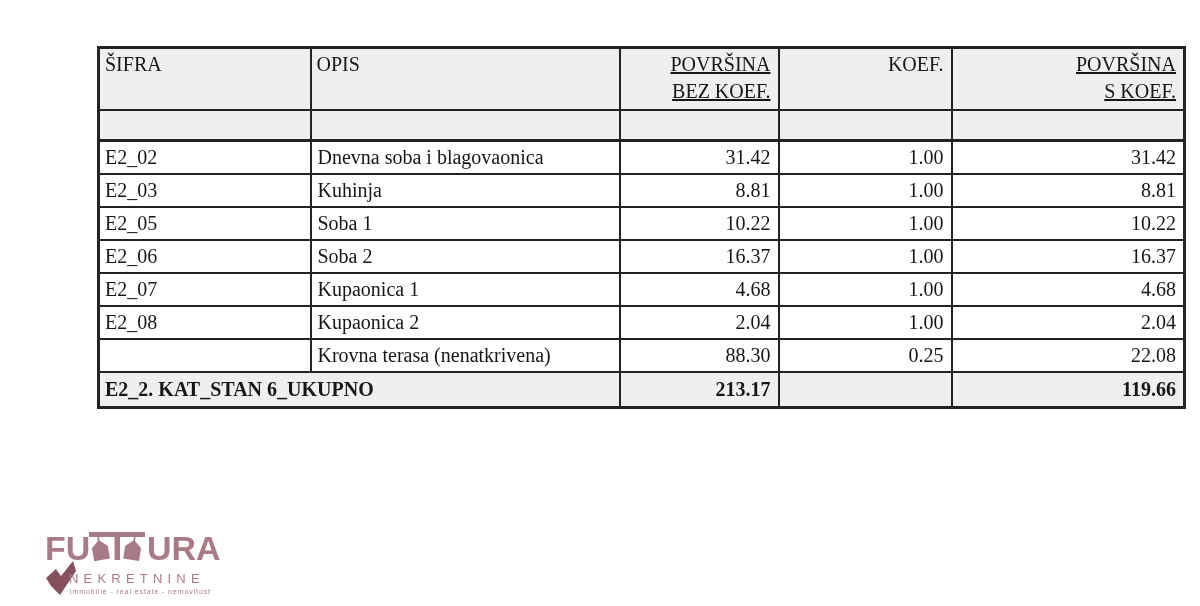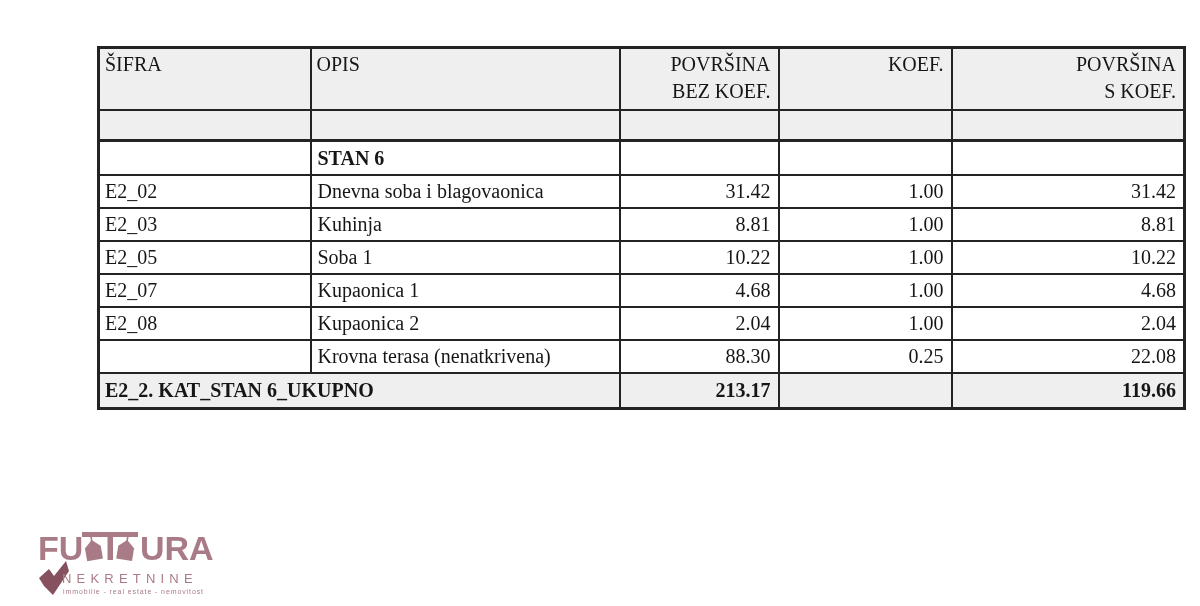--- a/index.html
+++ b/index.html
@@ -29,41 +29,41 @@
   .area-table thead th {
     background:#efefef;
     height:58px;
     vertical-align:top;
     padding:2px 0 0 0;
     line-height:27px;
     font-size:20px;
   }
   .area-table thead th.left { text-align:left; padding-left:5px; }
   .area-table thead th.num  { text-align:right; padding-right:7px; }
-  .hdr-line { line-height:27px; }
+  .hdr-line { line-height:27px;text-decoration:underline; }
 
   
   .area-table tbody td { height:29px; padding:1px 0; }
   .area-table td.col-sifra { text-align:left; padding-left:5px; }
   .area-table td.col-opis  { text-align:left; padding-left:6px; }
   .area-table td.num       { text-align:right; padding-right:7px; }
 
   .area-table tr.spacer td { background:#efefef; height:26px; border-bottom:3px solid #232323; }
   .area-table tr.section td { font-weight:bold; height:30px; }
 
   
   .area-table tfoot td {
     background:#efefef; font-weight:bold;
     height:31px; font-size:20px;
   }
   .area-table tfoot td.label { text-align:left; padding-left:5px; }
 
   
   .watermark {
-    position:absolute; left:36px; top:530px;
+    position:absolute; left:43px; top:530px;
     width:230px; height:76px;
     opacity:0.92;
     pointer-events:none;
   }
 </style>
 </head>
 <body>
 
 <div class="stage">
 
@@ -91,47 +91,47 @@
       </tr>
     </thead>
     <tbody>
         <tr class="spacer">
           <td class="col-sifra"></td>
           <td class="col-opis"></td>
           <td class="num"></td>
           <td class="num"></td>
           <td class="num"></td>
         </tr>
-        <tr class="section">
-          <td class="col-sifra"></td>
-          <td class="col-opis">STAN 6</td>
-          <td class="num"></td>
-          <td class="num"></td>
-          <td class="num"></td>
-        </tr>
         <tr class="data">
           <td class="col-sifra">E2_02</td>
           <td class="col-opis">Dnevna soba i blagovaonica</td>
           <td class="num">31.42</td>
           <td class="num">1.00</td>
           <td class="num">31.42</td>
         </tr>
         <tr class="data">
           <td class="col-sifra">E2_03</td>
           <td class="col-opis">Kuhinja</td>
           <td class="num">8.81</td>
           <td class="num">1.00</td>
           <td class="num">8.81</td>
         </tr>
         <tr class="data">
           <td class="col-sifra">E2_05</td>
           <td class="col-opis">Soba 1</td>
           <td class="num">10.22</td>
           <td class="num">1.00</td>
           <td class="num">10.22</td>
+        </tr>
+        <tr class="data">
+          <td class="col-sifra">E2_06</td>
+          <td class="col-opis">Soba 2</td>
+          <td class="num">16.37</td>
+          <td class="num">1.00</td>
+          <td class="num">16.37</td>
         </tr>
         <tr class="data">
           <td class="col-sifra">E2_07</td>
           <td class="col-opis">Kupaonica 1</td>
           <td class="num">4.68</td>
           <td class="num">1.00</td>
           <td class="num">4.68</td>
         </tr>
         <tr class="data">
           <td class="col-sifra">E2_08</td>

